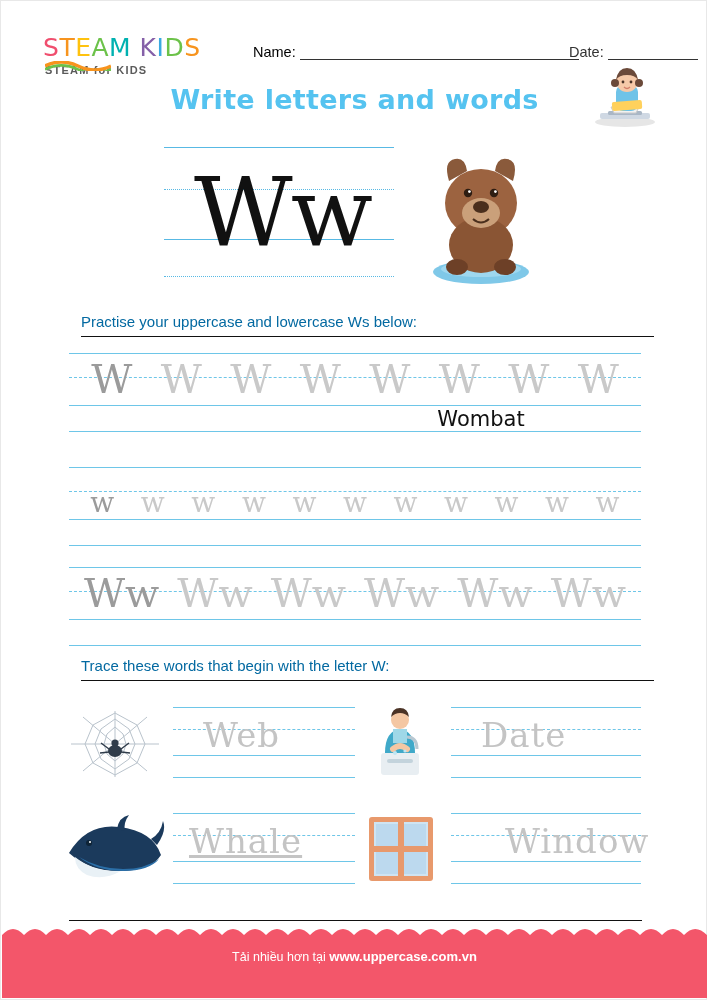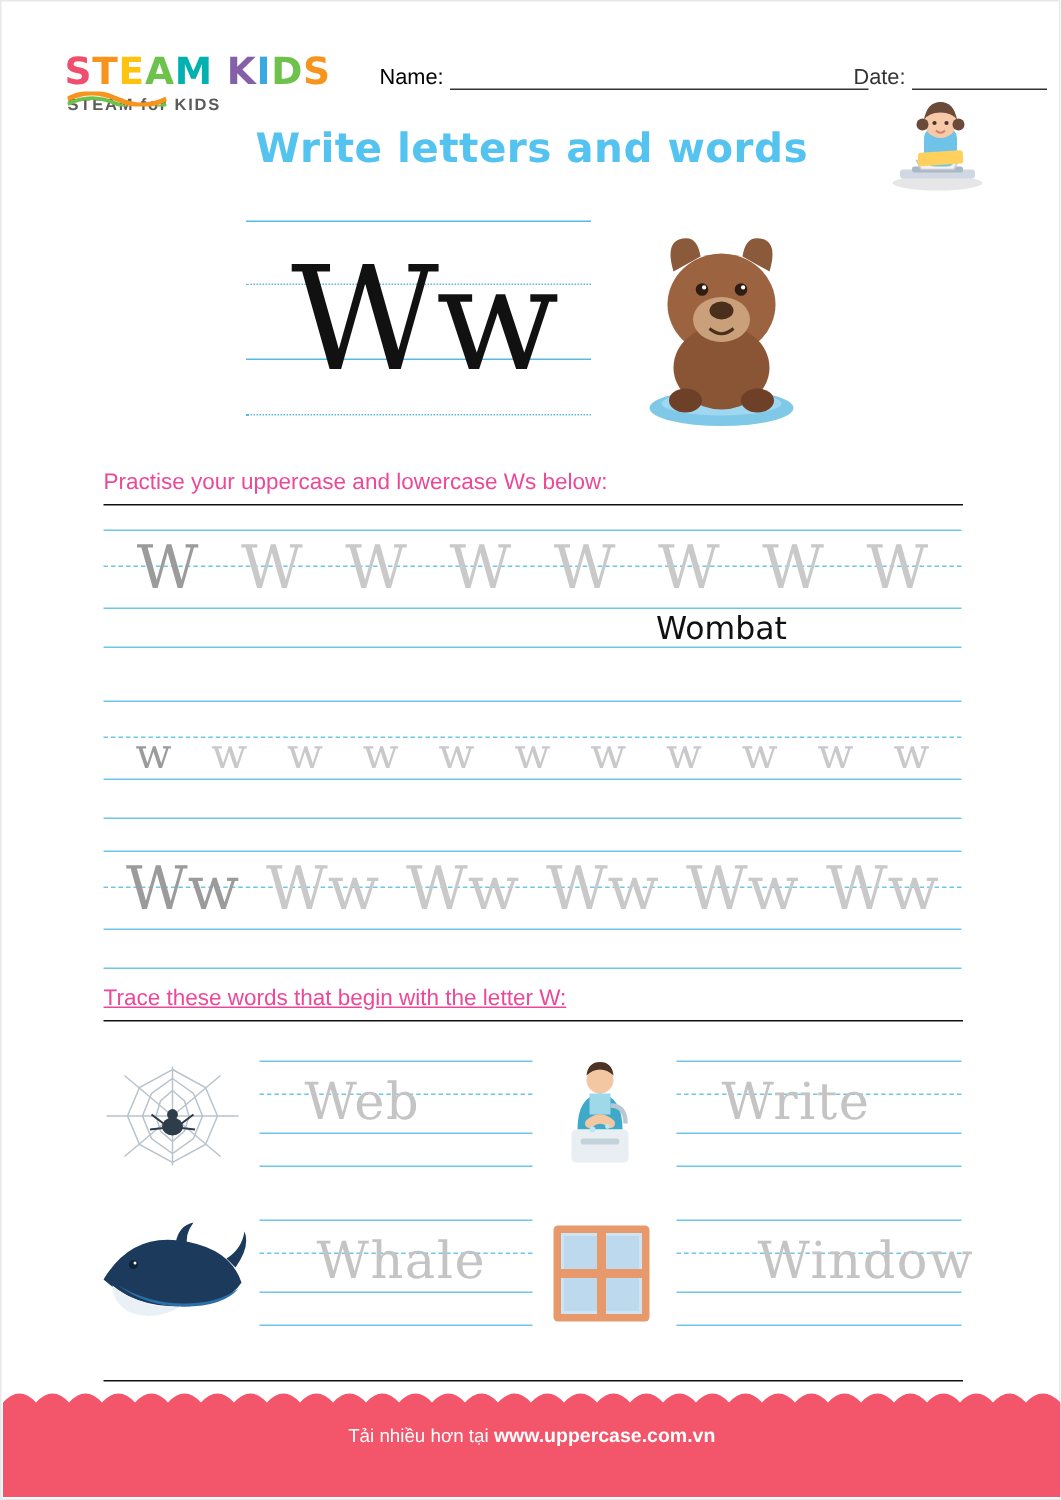--- a/index.html
+++ b/index.html
@@ -32,21 +32,21 @@
     height: 56px;
   }
   .logo {
     position: absolute;
     left: 42px;
     top: 16px;
     width: 185px;
   }
   .logo-title {
     font-family: "DejaVu Sans", sans-serif;
-    font-weight: bold;
+    font-weight: normal;
     font-size: 25px;
     letter-spacing: 0.5px;
     line-height: 25px;
     white-space: nowrap;
   }
   .logo-title .s1 { color: #f04e6e; }
   .logo-title .s2 { color: #f7941e; }
   .logo-title .s3 { color: #ffc20e; }
   .logo-title .s4 { color: #6cc24a; }
   .logo-title .s5 { color: #00b1b0; }
@@ -167,24 +167,24 @@
     width: 160px;
     text-align: center;
     font-family: "DejaVu Sans", sans-serif;
     font-size: 21px;
     color: #111;
   }
 
   
   .instruction {
     position: absolute;
-    left: 68px;
+    left: 80px;
     width: 573px;
     font-size: 15px;
-    color: #ec4899;
+    color: #0369a1;
     font-family: "Liberation Sans", sans-serif;
     border-bottom: 1.4px solid #111;
     padding-bottom: 6px;
   }
 
   
   .ruling {
     position: absolute;
     left: 68px;
     width: 572px;
@@ -401,21 +401,21 @@
     <div class="glyph-row" style="height:52px; justify-content:space-around; padding:0 6px; box-sizing:border-box;">
       <span class="tr-glyph first" style="font-size:40px;">Ww</span>
       <span class="tr-glyph" style="font-size:40px;">Ww</span>
       <span class="tr-glyph" style="font-size:40px;">Ww</span>
       <span class="tr-glyph" style="font-size:40px;">Ww</span>
       <span class="tr-glyph" style="font-size:40px;">Ww</span>
       <span class="tr-glyph" style="font-size:40px;">Ww</span>
     </div>
   </div>
 
-  <div class="instruction" style="top:656px;text-decoration:underline;">Trace these words that begin with the letter W:</div>
+  <div class="instruction" style="top:656px;">Trace these words that begin with the letter W:</div>
 
   <svg class="pic" style="left:68px; top:708px; width:92px; height:70px;" viewBox="0 0 92 70">
     <g stroke="#b9c3cc" stroke-width="1" fill="none">
       <path d="M46 2 L46 68 M2 35 L90 35 M14 8 L78 62 M78 8 L14 62"></path>
       <path d="M46 10 L60 20 L66 35 L60 50 L46 60 L32 50 L26 35 L32 20 Z"></path>
       <path d="M46 4 L68 16 L76 35 L68 54 L46 66 L24 54 L16 35 L24 16 Z"></path>
       <path d="M46 18 L54 25 L57 35 L54 45 L46 52 L38 45 L35 35 L38 25 Z"></path>
     </g>
     <ellipse cx="46" cy="42" rx="7" ry="6" fill="#2f3c4a"></ellipse>
     <circle cx="46" cy="34" r="3.6" fill="#2f3c4a"></circle>
@@ -445,40 +445,40 @@
     <circle cx="32" cy="46" r="2" fill="#bfe6f2"></circle>
     <circle cx="42" cy="44" r="1.6" fill="#bfe6f2"></circle>
   </svg>
   <div class="word-cell" style="left:450px; top:706px; width:190px; height:72px;">
     <div class="wc-lines">
       <div class="rl rl-solid" style="top:0px;  width:190px;"></div>
       <div class="rl rl-dashed" style="top:22px; width:190px;"></div>
       <div class="rl rl-base" style="top:48px; width:190px;"></div>
       <div class="rl rl-solid" style="top:70px; width:190px;"></div>
     </div>
-    <div class="wc-word" style="left:30px; top:8px;">Write</div>
+    <div class="wc-word" style="left:30px; top:8px;">Date</div>
   </div>
 
   <svg class="pic" style="left:60px; top:812px; width:104px; height:72px;" viewBox="0 0 104 72">
     <path d="M8 40 q18 -30 50 -26 q34 4 42 28 q-10 16 -42 16 q-30 0 -50 -18z" fill="#1b3a5c"></path>
     <path d="M18 44 q18 14 44 14 q26 0 36 -12 q-14 10 -36 10 q-24 0 -44 -12z" fill="#2b6fa8"></path>
     <path d="M14 44 q20 16 46 14 q-18 10 -34 4 q-12 -6 -12 -18z" fill="#e9f1f6"></path>
     <path d="M96 32 q10 -14 6 -24 q-2 12 -12 18z" fill="#1b3a5c"></path>
     <path d="M56 16 q2 -12 12 -14 q-6 8 -4 16z" fill="#1b3a5c"></path>
     <circle cx="28" cy="30" r="3" fill="#0f2437"></circle>
     <circle cx="29" cy="29" r="1" fill="#fff"></circle>
   </svg>
   <div class="word-cell" style="left:172px; top:812px; width:182px; height:72px;">
     <div class="wc-lines">
       <div class="rl rl-solid" style="top:0px;  width:182px;"></div>
       <div class="rl rl-dashed" style="top:22px; width:182px;"></div>
       <div class="rl rl-base" style="top:48px; width:182px;"></div>
       <div class="rl rl-solid" style="top:70px; width:182px;"></div>
     </div>
-    <div class="wc-word" style="left:38px; top:8px;">Whale</div>
+    <div class="wc-word" style="left:16px; top:8px;text-decoration:underline;">Whale</div>
   </div>
 
   <svg class="pic" style="left:366px; top:814px; width:68px; height:68px;" viewBox="0 0 68 68">
     <rect x="2" y="2" width="64" height="64" rx="3" fill="#e8996c"></rect>
     <rect x="7" y="7" width="54" height="54" fill="#cfe4f2"></rect>
     <rect x="9" y="9" width="22" height="22" fill="#bcd9ee"></rect>
     <rect x="37" y="9" width="22" height="22" fill="#bcd9ee"></rect>
     <rect x="9" y="37" width="22" height="22" fill="#bcd9ee"></rect>
     <rect x="37" y="37" width="22" height="22" fill="#bcd9ee"></rect>
     <rect x="31" y="7" width="6" height="54" fill="#e8996c"></rect>

